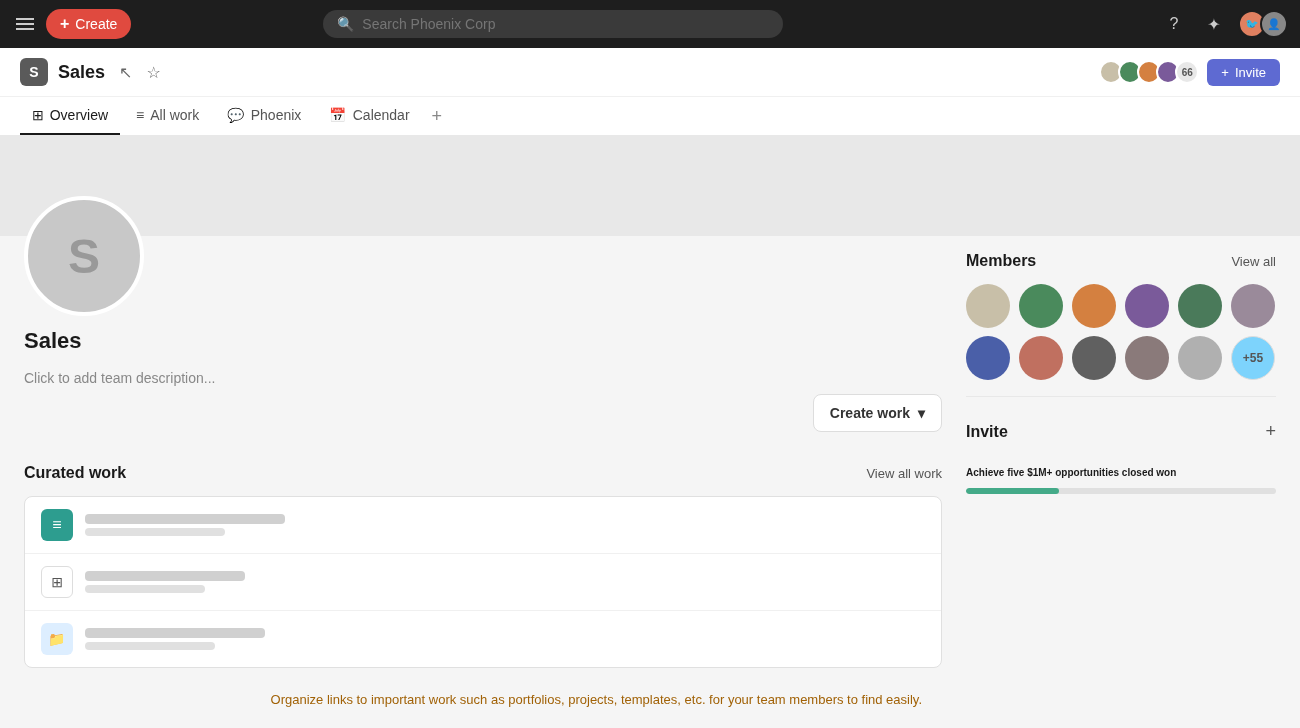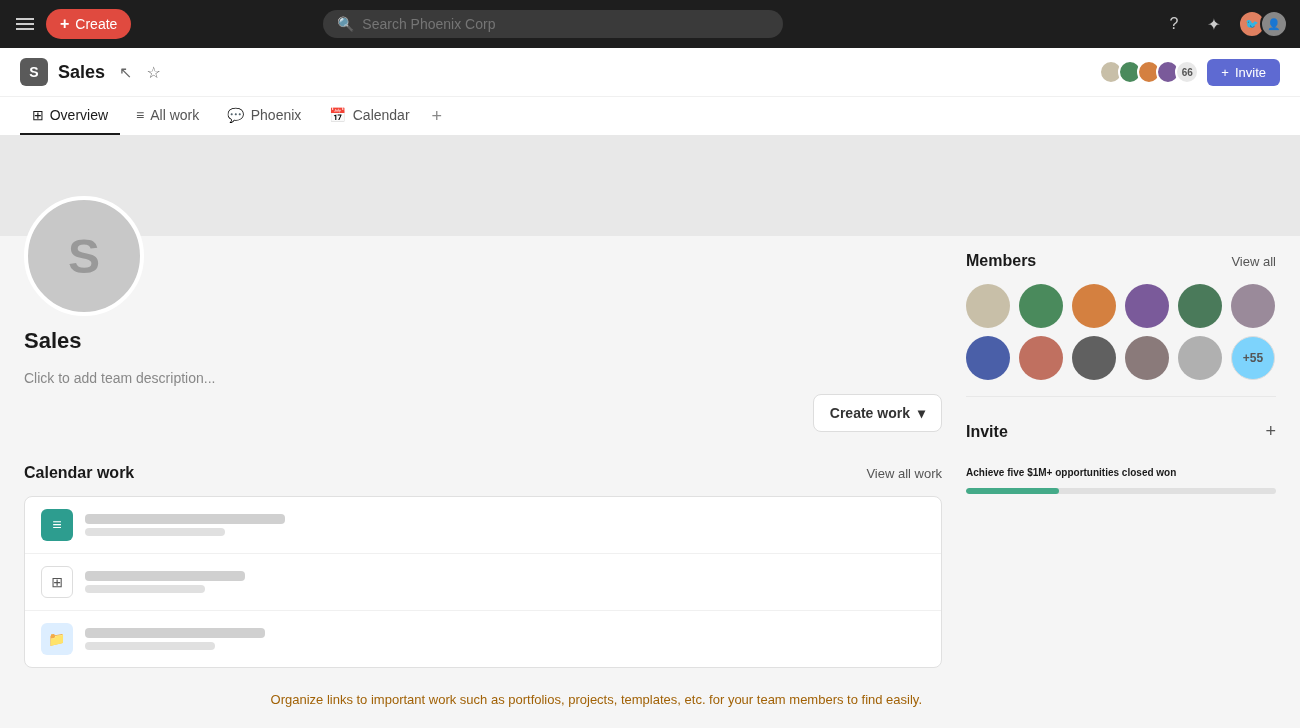--- a/index.html
+++ b/index.html
@@ -223,21 +223,21 @@
 
     <div class="create-work-row">
       <button class="create-work-btn">
         <span>Create work</span>
         <span>▾</span>
       </button>
     </div>
 
     <div class="curated-work-section">
       <div class="section-header">
-        <span class="section-title">Calendar work</span>
+        <span class="section-title">Curated work</span>
         <a class="section-link">View all work</a>
       </div>
       <div class="work-card">
 
         <div class="work-item">
           <div class="work-icon work-icon-list">≡</div>
           <div class="work-text">
             <div class="work-line1" style="width:200px;"></div>
             <div class="work-line2" style="width:140px;"></div>
           </div>

